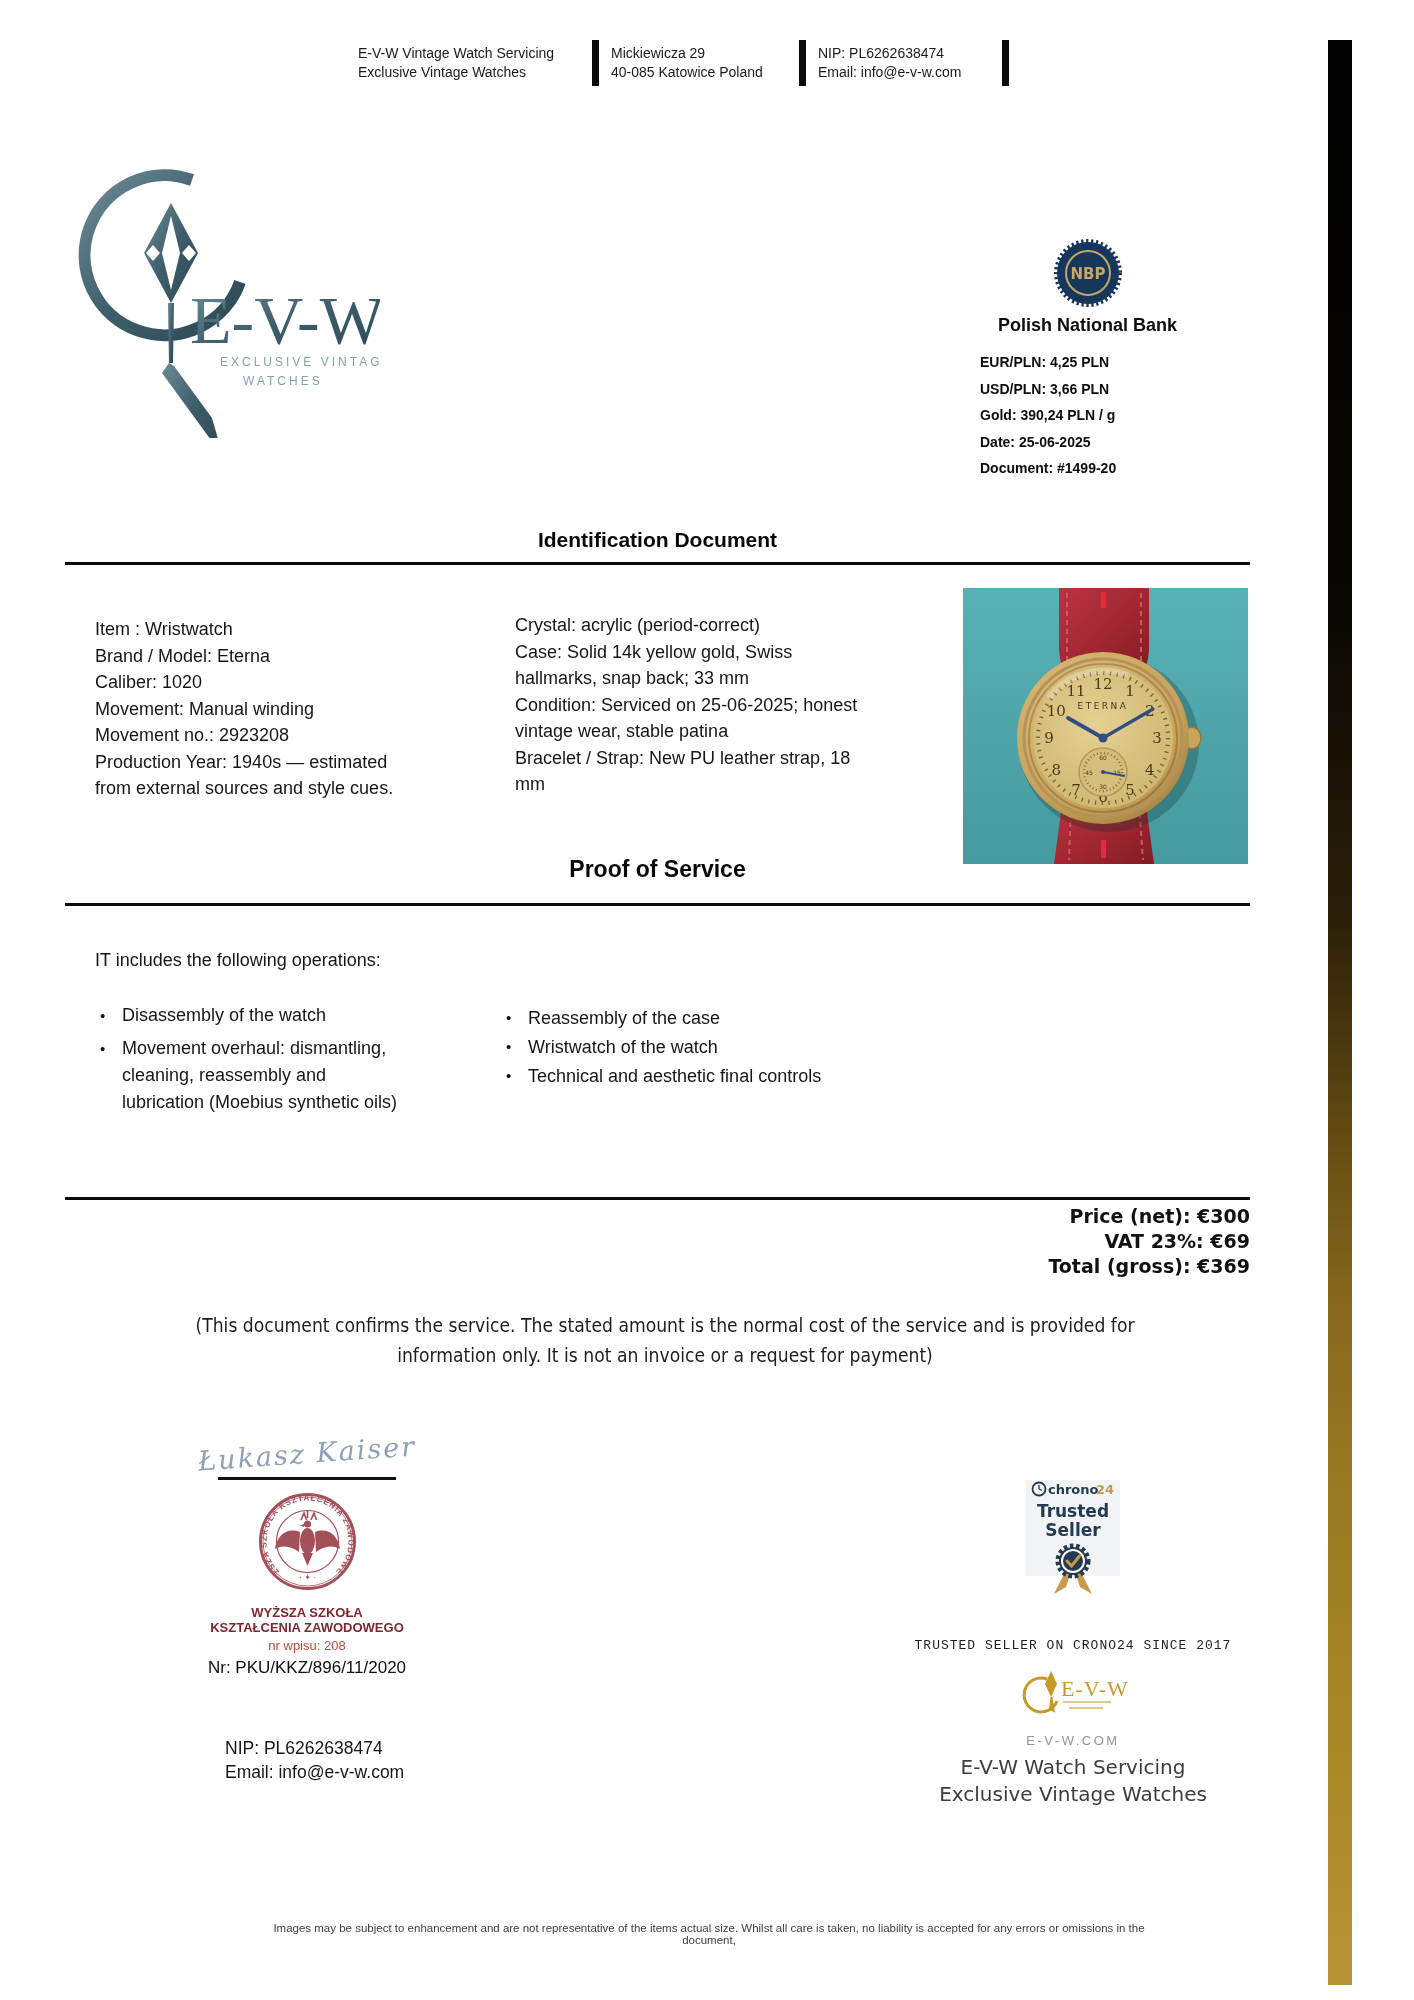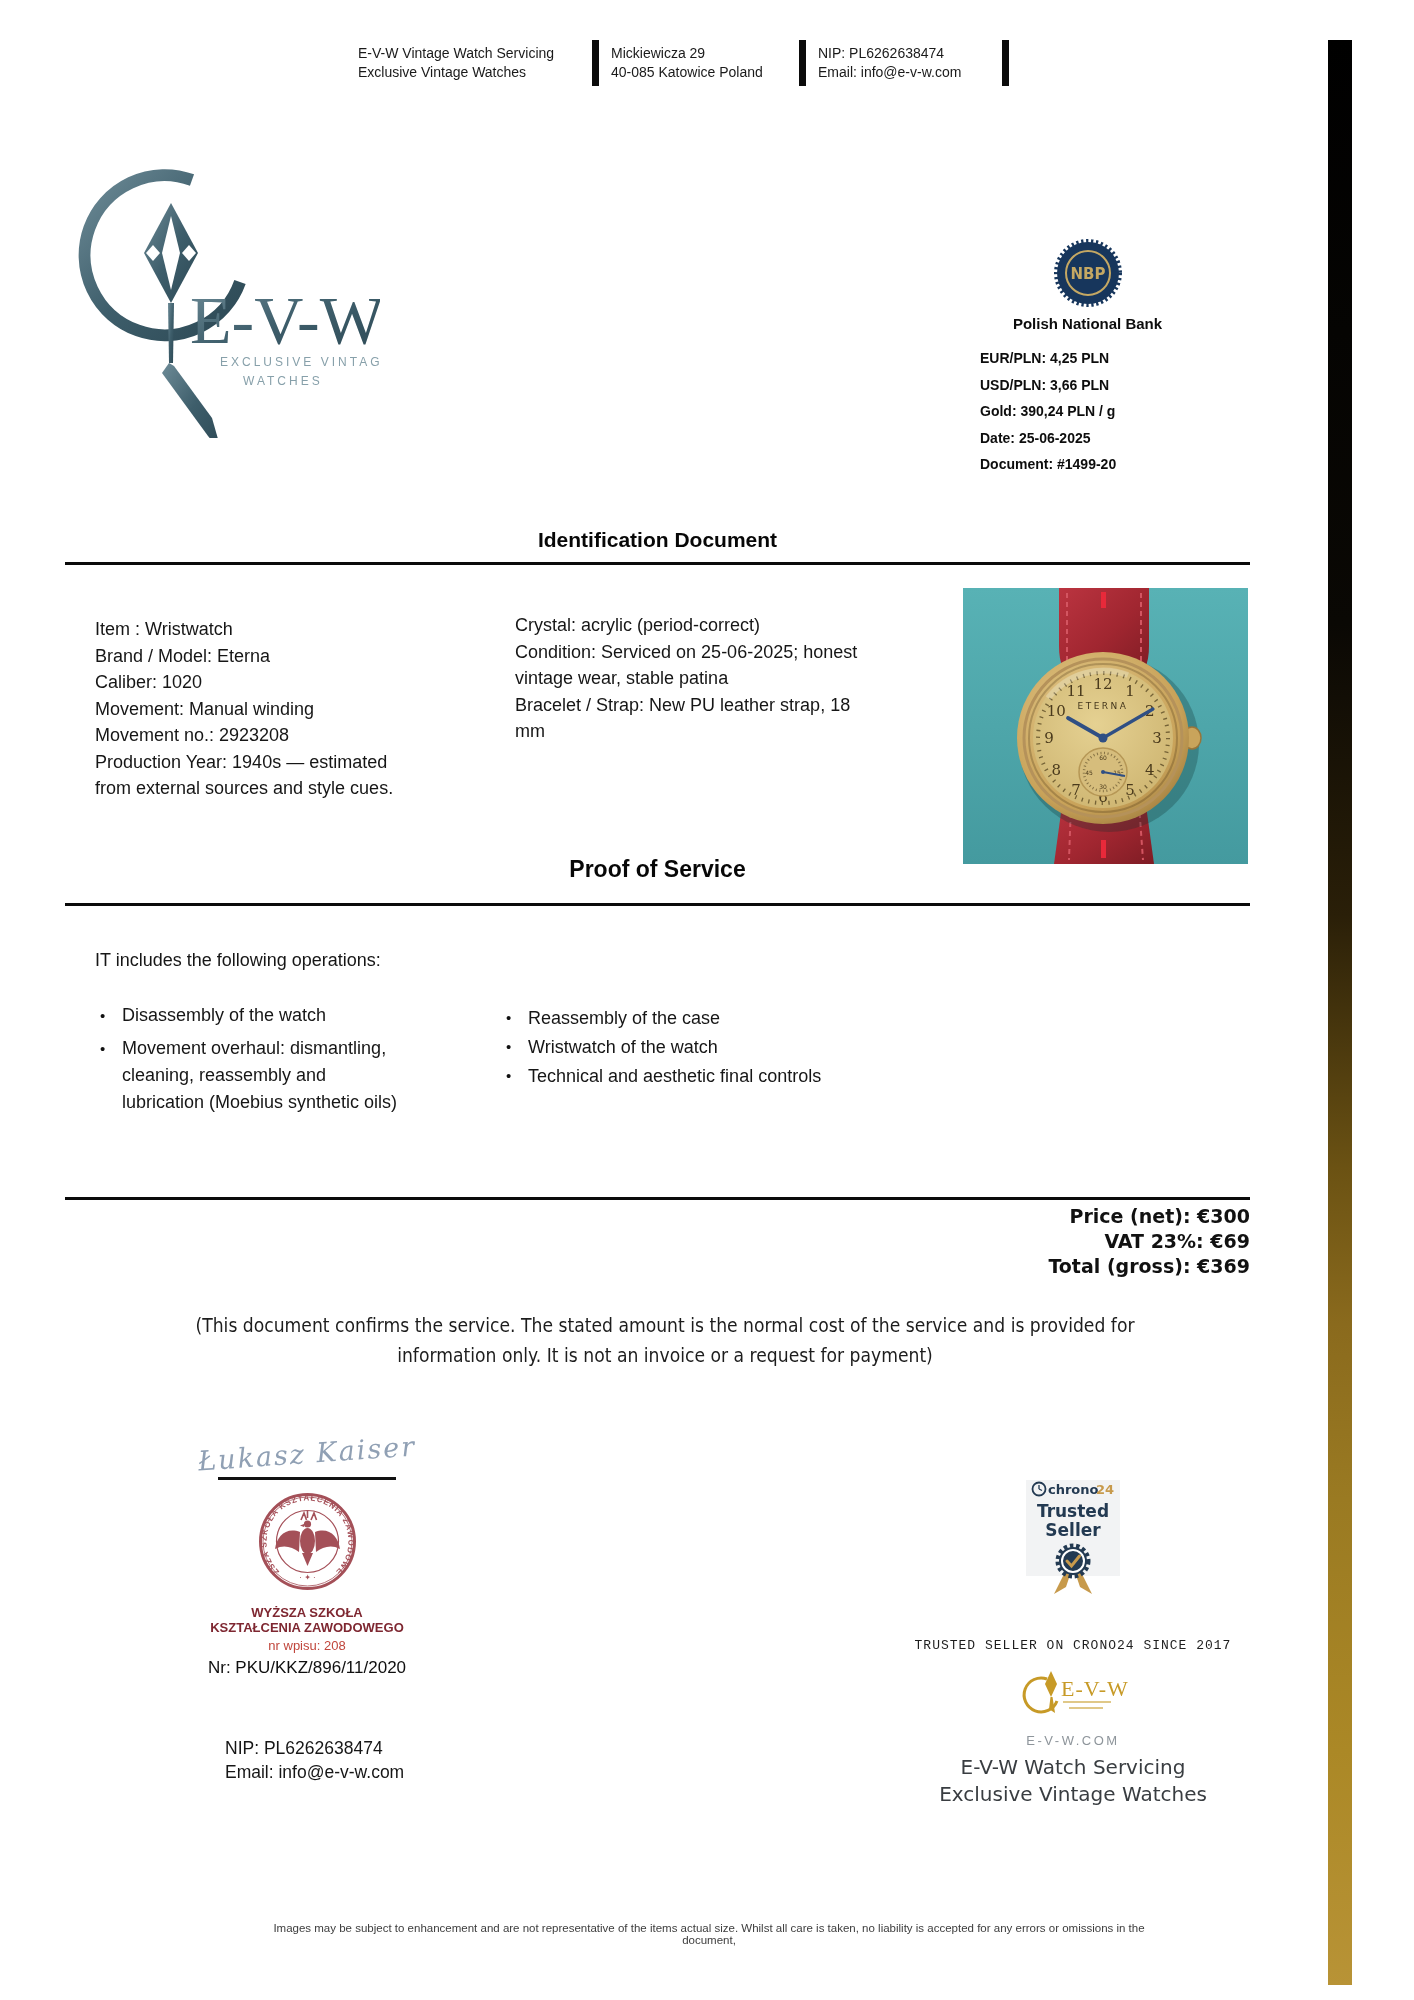--- a/index.html
+++ b/index.html
@@ -15,21 +15,21 @@
   
   .header{left:358px;top:40px;display:flex;align-items:center;font-size:14px;line-height:19.5px;color:#1a1a1a;}
   .hcol{white-space:nowrap;}
   .hcol.c1{width:222px;}
   .hcol.c2{width:176px;}
   .hcol.c3{width:172px;}
   .hsep{width:7px;height:46px;background:#0b0b0b;margin:0 12px;flex:none;}
 
   
   .bank{left:980px;top:238px;width:215px;text-align:center;}
-  .bank-name{font-weight:bold;font-size:15px;margin-top:7px;color:#0d0d0d;}
+  .bank-name{font-weight:bold;font-size:18px;margin-top:7px;color:#0d0d0d;}
   .bank-lines{margin-top:13px;text-align:left;font-weight:bold;font-size:14px;line-height:26.5px;color:#0d0d0d;}
 
   .centered-heading{left:65px;width:1185px;text-align:center;font-weight:bold;color:#070707;}
   .id-title{top:528px;font-size:21px;}
   .svc-title{top:856px;font-size:23px;}
   .rule{left:65px;width:1185px;height:2.5px;background:#0a0a0a;}
 
   .specs{font-size:18px;line-height:26.5px;}
   .specs-left{left:95px;top:616px;width:320px;}
   .specs-right{left:515px;top:612px;width:360px;}
@@ -144,20 +144,21 @@
     <div>Item : Wristwatch</div>
     <div>Brand / Model: Eterna</div>
     <div>Caliber: 1020</div>
     <div>Movement: Manual winding</div>
     <div>Movement no.: 2923208</div>
     <div>Production Year: 1940s — estimated from external sources and style cues.</div>
   </div>
 
   <div class="abs specs specs-right">
     <div>Crystal: acrylic (period-correct)</div>
+    <div>Case: Solid 14k yellow gold, Swiss hallmarks, snap back; 33 mm</div>
     <div>Condition: Serviced on 25-06-2025; honest vintage wear, stable patina</div>
     <div>Bracelet / Strap: New PU leather strap, 18 mm</div>
   </div>
 
   <div class="abs" style="left:963px;top:588px;">
     <svg width="285" height="276" viewBox="0 0 285 276">
       <defs>
         <linearGradient id="tealg" x1="0" y1="0" x2="0" y2="1">
           <stop offset="0" stop-color="#58b2b5"></stop>
             <stop offset="1" stop-color="#449a9f"></stop>

